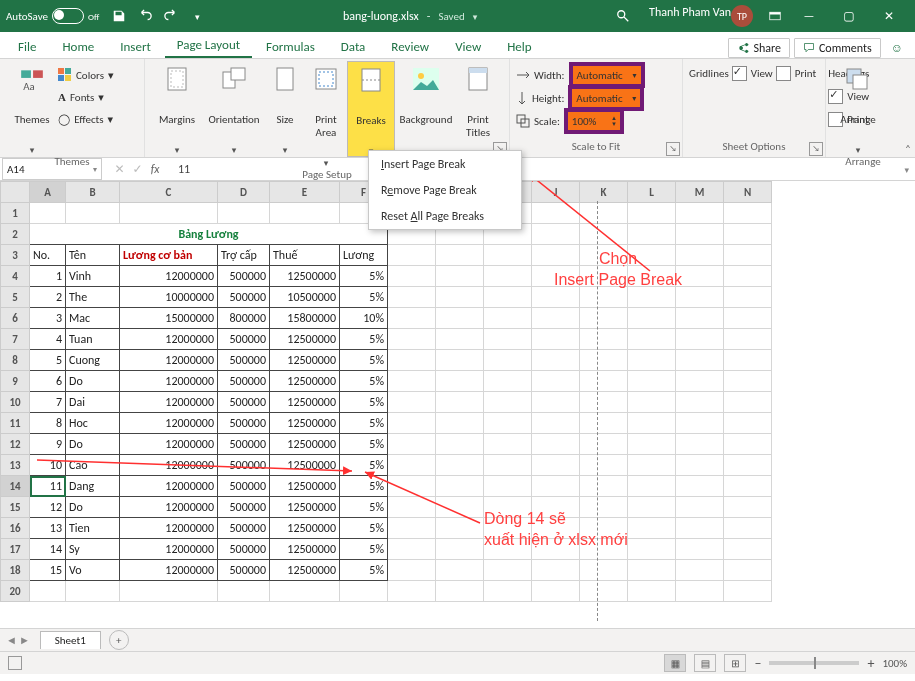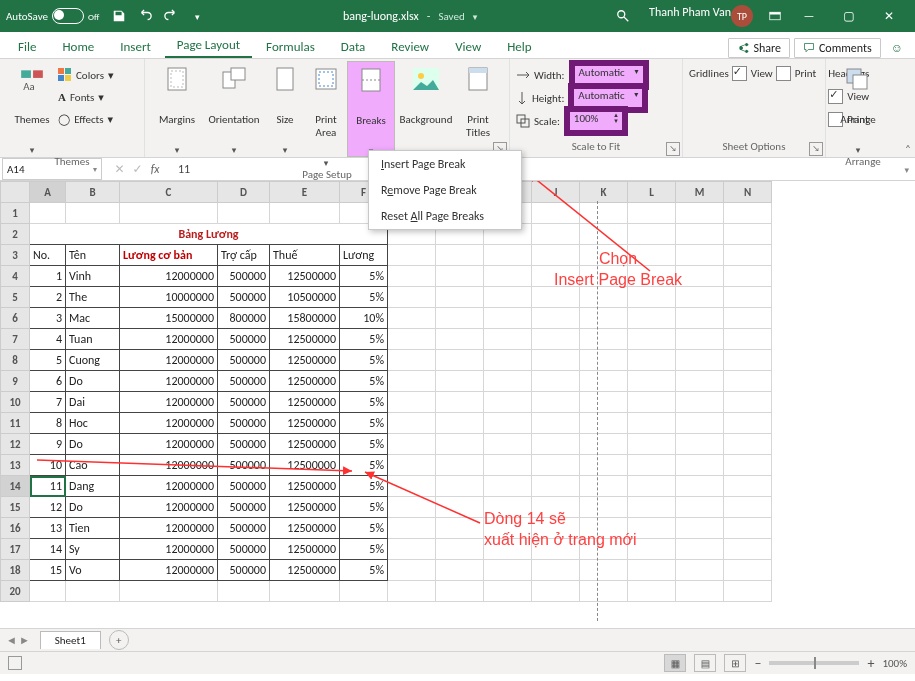--- a/index.html
+++ b/index.html
@@ -21,44 +21,44 @@
 .rtab{padding:4px 12px;font-size:13px;color:#217346;cursor:default}
 .rtab.active{border-bottom:2px solid #217346;color:#217346;font-weight:400}
 .rtab-right{margin-left:auto;display:flex;gap:4px}
 .pill{border:1px solid #c9c9c9;padding:2px 8px;font-size:12px;display:flex;align-items:center;gap:4px;color:#222;border-radius:1px}
 .ribbon{height:98px;background:#f3f2f1;border-bottom:1px solid #d4d4d4;display:flex;position:relative}
 .rgroup{border-right:1px solid #e1e1e1;display:flex;flex-direction:column;padding:2px 6px 0 6px}
 .rgroup-body{flex:1;display:flex;align-items:flex-start;position:relative}
 .rgroup-label{height:16px;text-align:center;font-size:11px;color:#666;padding-bottom:1px}
 .rgroup-launcher{position:absolute;right:2px;bottom:1px;width:12px;height:12px;border:1px solid #999;font-size:8px;line-height:10px;text-align:center;color:#666}
 .bigbtn{display:flex;flex-direction:column;align-items:center;width:52px;padding-top:4px;gap:20px;font-size:11px;color:#333;text-align:center}
-.bigbtn.sel{background:#f0abfc;border:1px solid #bdbab7}
+.bigbtn.sel{background:#fde047;border:1px solid #bdbab7}
 .bigbtn .ico{width:28px;height:28px;display:flex;align-items:center;justify-content:center}
 .dd{font-size:9px;color:#555;margin-top:-2px}
 .minirow{display:flex;align-items:center;gap:4px;font-size:11px;color:#333;height:20px}
-.miniinput{border:6px solid #701a75;background:#f0abfc;height:18px;width:60px;font-size:11px;padding:0 4px;display:flex;align-items:flex-start;justify-content:space-between}
+.miniinput{border:4px solid #701a75;background:#f97316;height:18px;width:60px;font-size:11px;padding:0 4px;display:flex;align-items:center;justify-content:space-between}
 .chk{width:13px;height:13px;border:1px solid #888;background:#fff;position:relative}
 .chk.on:before{content:"✓";position:absolute;left:0;top:-2px;font-size:11px;color:#333}
 .fx-bar{height:22px;background:#fff;border-bottom:1px solid #d4d4d4;display:flex;align-items:center}
 .namebox{width:90px;height:20px;border:1px solid #ccc;margin:0 0 0 2px;padding:0 4px;display:flex;align-items:center;justify-content:space-between;font-size:11px}
 .fx-tools{width:70px;display:flex;align-items:center;gap:8px;color:#999;justify-content:center;font-size:12px}
 .fx-input{flex:1;padding:0 6px;font-size:12px;color:#444}
 .grid-area{position:relative;height:447px;overflow:hidden;background:#fff}
 table.sheet{border-collapse:collapse;table-layout:fixed}
 .colh,.rowh{background:#e6e6e6;border:1px solid #ccc;font-size:11px;color:#555;text-align:center}
 .colh{height:18px}
 .rowh{width:26px;height:18px;text-align:center}
 .corner{width:26px;height:18px;background:#e6e6e6;border:1px solid #ccc}
 td.cell{border:1px solid #d6d6d6;height:18px;font-size:12px;padding:0 3px;white-space:nowrap;overflow:hidden;background:#fff}
 td.b{border:1px solid #444}
 td.rred{color:#c00000;font-weight:700}
 td.ral{text-align:right}
 .selrow .rowh, .selcol{background:#d2d2d2}
 .activecell{outline:2px solid #217346;outline-offset:-2px}
-.titlecell{background:#ffff00;color:#b91c1c;font-weight:700;text-align:center}
+.titlecell{background:#ffff00;color:#15803d;font-weight:700;text-align:center}
 .dropdown-menu{position:absolute;left:368px;top:150px;width:152px;background:#fff;border:1px solid #c8c8c8;box-shadow:2px 2px 6px rgba(0,0,0,0.25);z-index:50}
 .dm-item{padding:6px 12px;font-size:12px;color:#333}
 .dm-item .ul{text-decoration:underline}
 .svg-arrow{position:absolute;z-index:40;pointer-events:none}
 .annot{position:absolute;color:#ff4040;font-size:16px;font-family:Arial,sans-serif;z-index:40;line-height:1.3}
 .pagebreak-ln{position:absolute;border-right:1px dashed #888;height:420px;top:200px;left:597px;z-index:5}
 .sheet-tabs{height:22px;border-top:1px solid #d4d4d4;display:flex;align-items:center;background:#f3f2f1;font-size:11px}
 .st-nav{display:flex;gap:2px;padding:0 6px;color:#888}
 .st-tab{background:#fff;border:1px solid #bbb;border-bottom:none;padding:2px 14px;margin-left:4px}
 .st-add{width:18px;height:18px;border:1px solid #bbb;border-radius:50%;display:flex;align-items:center;justify-content:center;margin-left:8px;color:#555}
@@ -730,21 +730,21 @@
     <line x1="650" y1="90" x2="528" y2="-8" stroke="#ff3030" stroke-width="1.5" marker-end="url(#ah)"></line>
     <line x1="480" y1="342" x2="365" y2="291" stroke="#ff3030" stroke-width="1.5" marker-end="url(#ah)"></line>
     <line x1="37" y1="279" x2="352" y2="290" stroke="#ff3030" stroke-width="1.5" marker-end="url(#ah)"></line>
   </svg>
   <div class="annot" style="left:554px;top:68px;text-align:center">
     <div>Chọn</div>
       <div>Insert Page Break</div>
   </div>
   <div class="annot" style="left:484px;top:328px">
     <div>Dòng 14 sẽ</div>
-      <div>xuất hiện ở trang mới</div>
+      <div>xuất hiện ở xlsx mới</div>
   </div>
 </div>
 
 <div class="sheet-tabs">
   <div class="st-nav">
       <span>◄</span>
       <span>►</span>
     </div>
   <div class="st-tab"><span>Sheet1</span></div>
   <div class="st-add">+</div>

